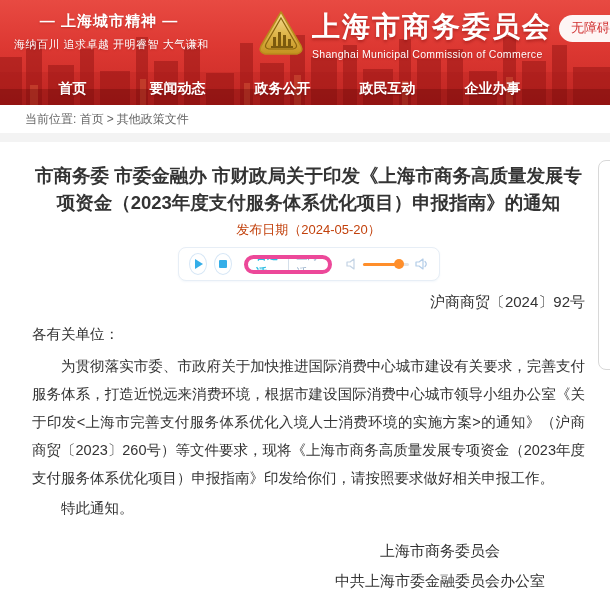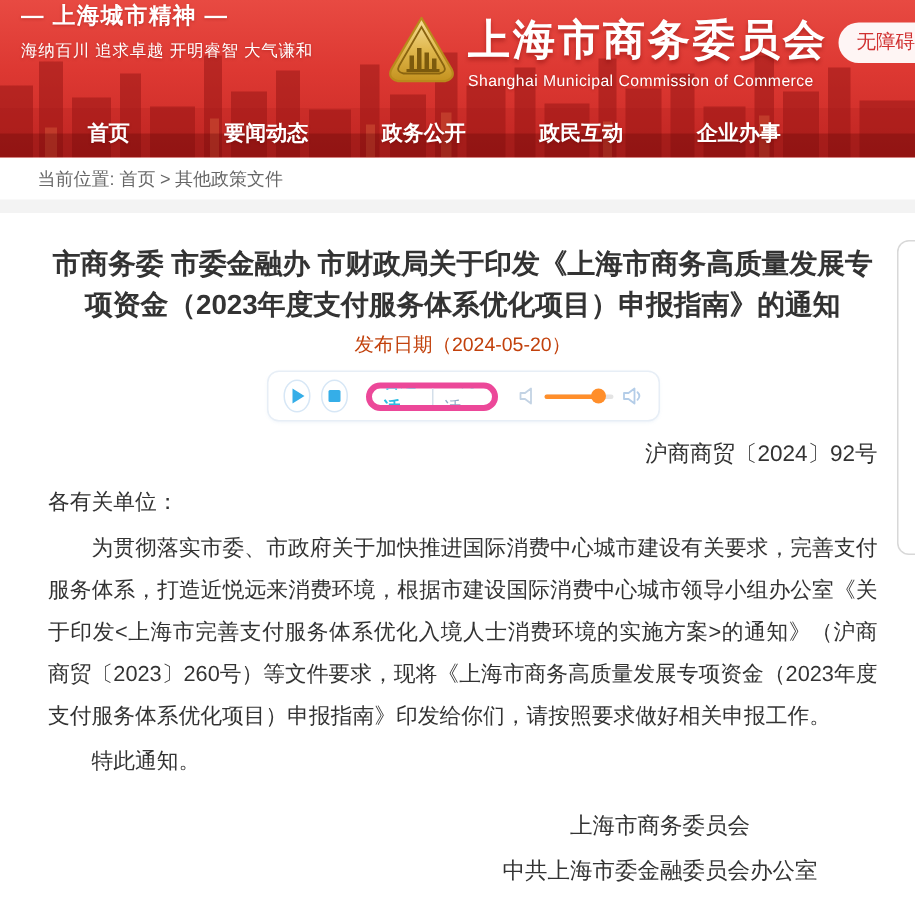--- a/index.html
+++ b/index.html
@@ -11,21 +11,21 @@
   }
 
   
   .banner {
     position:relative; height:105px;
     background:linear-gradient(180deg,#e84a42 0%, #dd3832 45%, #c92a26 100%);
     overflow:hidden;
   }
   .skyline { position:absolute; left:0; bottom:0; width:100%; height:78px; pointer-events:none; }
   .banner-top { position:relative; height:72px; }
-  .spirit { position:absolute; left:14px; top:1px; width:190px; text-align:left; color:#fff; }
+  .spirit { position:absolute; left:14px; top:12px; width:190px; text-align:center; color:#fff; }
   .spirit-title { font-size:15px; font-weight:bold; letter-spacing:1px; text-shadow:0 1px 2px rgba(120,0,0,.35); }
   .spirit-motto { margin-top:6px; font-size:11px; letter-spacing:.5px; white-space:nowrap; text-shadow:0 1px 2px rgba(120,0,0,.35); }
   .brand { position:absolute; left:258px; top:8px; display:flex; align-items:center; }
   .logo { width:46px; height:48px; margin-right:8px; flex:0 0 auto; }
   .brand-text { color:#fff; }
   .site-title { font-size:28px; font-weight:bold; letter-spacing:2px; white-space:nowrap; text-shadow:0 2px 3px rgba(110,0,0,.4); }
   .site-title-en { font-size:10.5px; margin-top:2px; letter-spacing:.3px; white-space:nowrap; text-shadow:0 1px 2px rgba(110,0,0,.4); }
   .a11y-pill {
     position:absolute; right:-16px; top:15px; border:none; cursor:pointer;
     background:rgba(255,255,255,.95); color:#d03030; font-size:13px;

